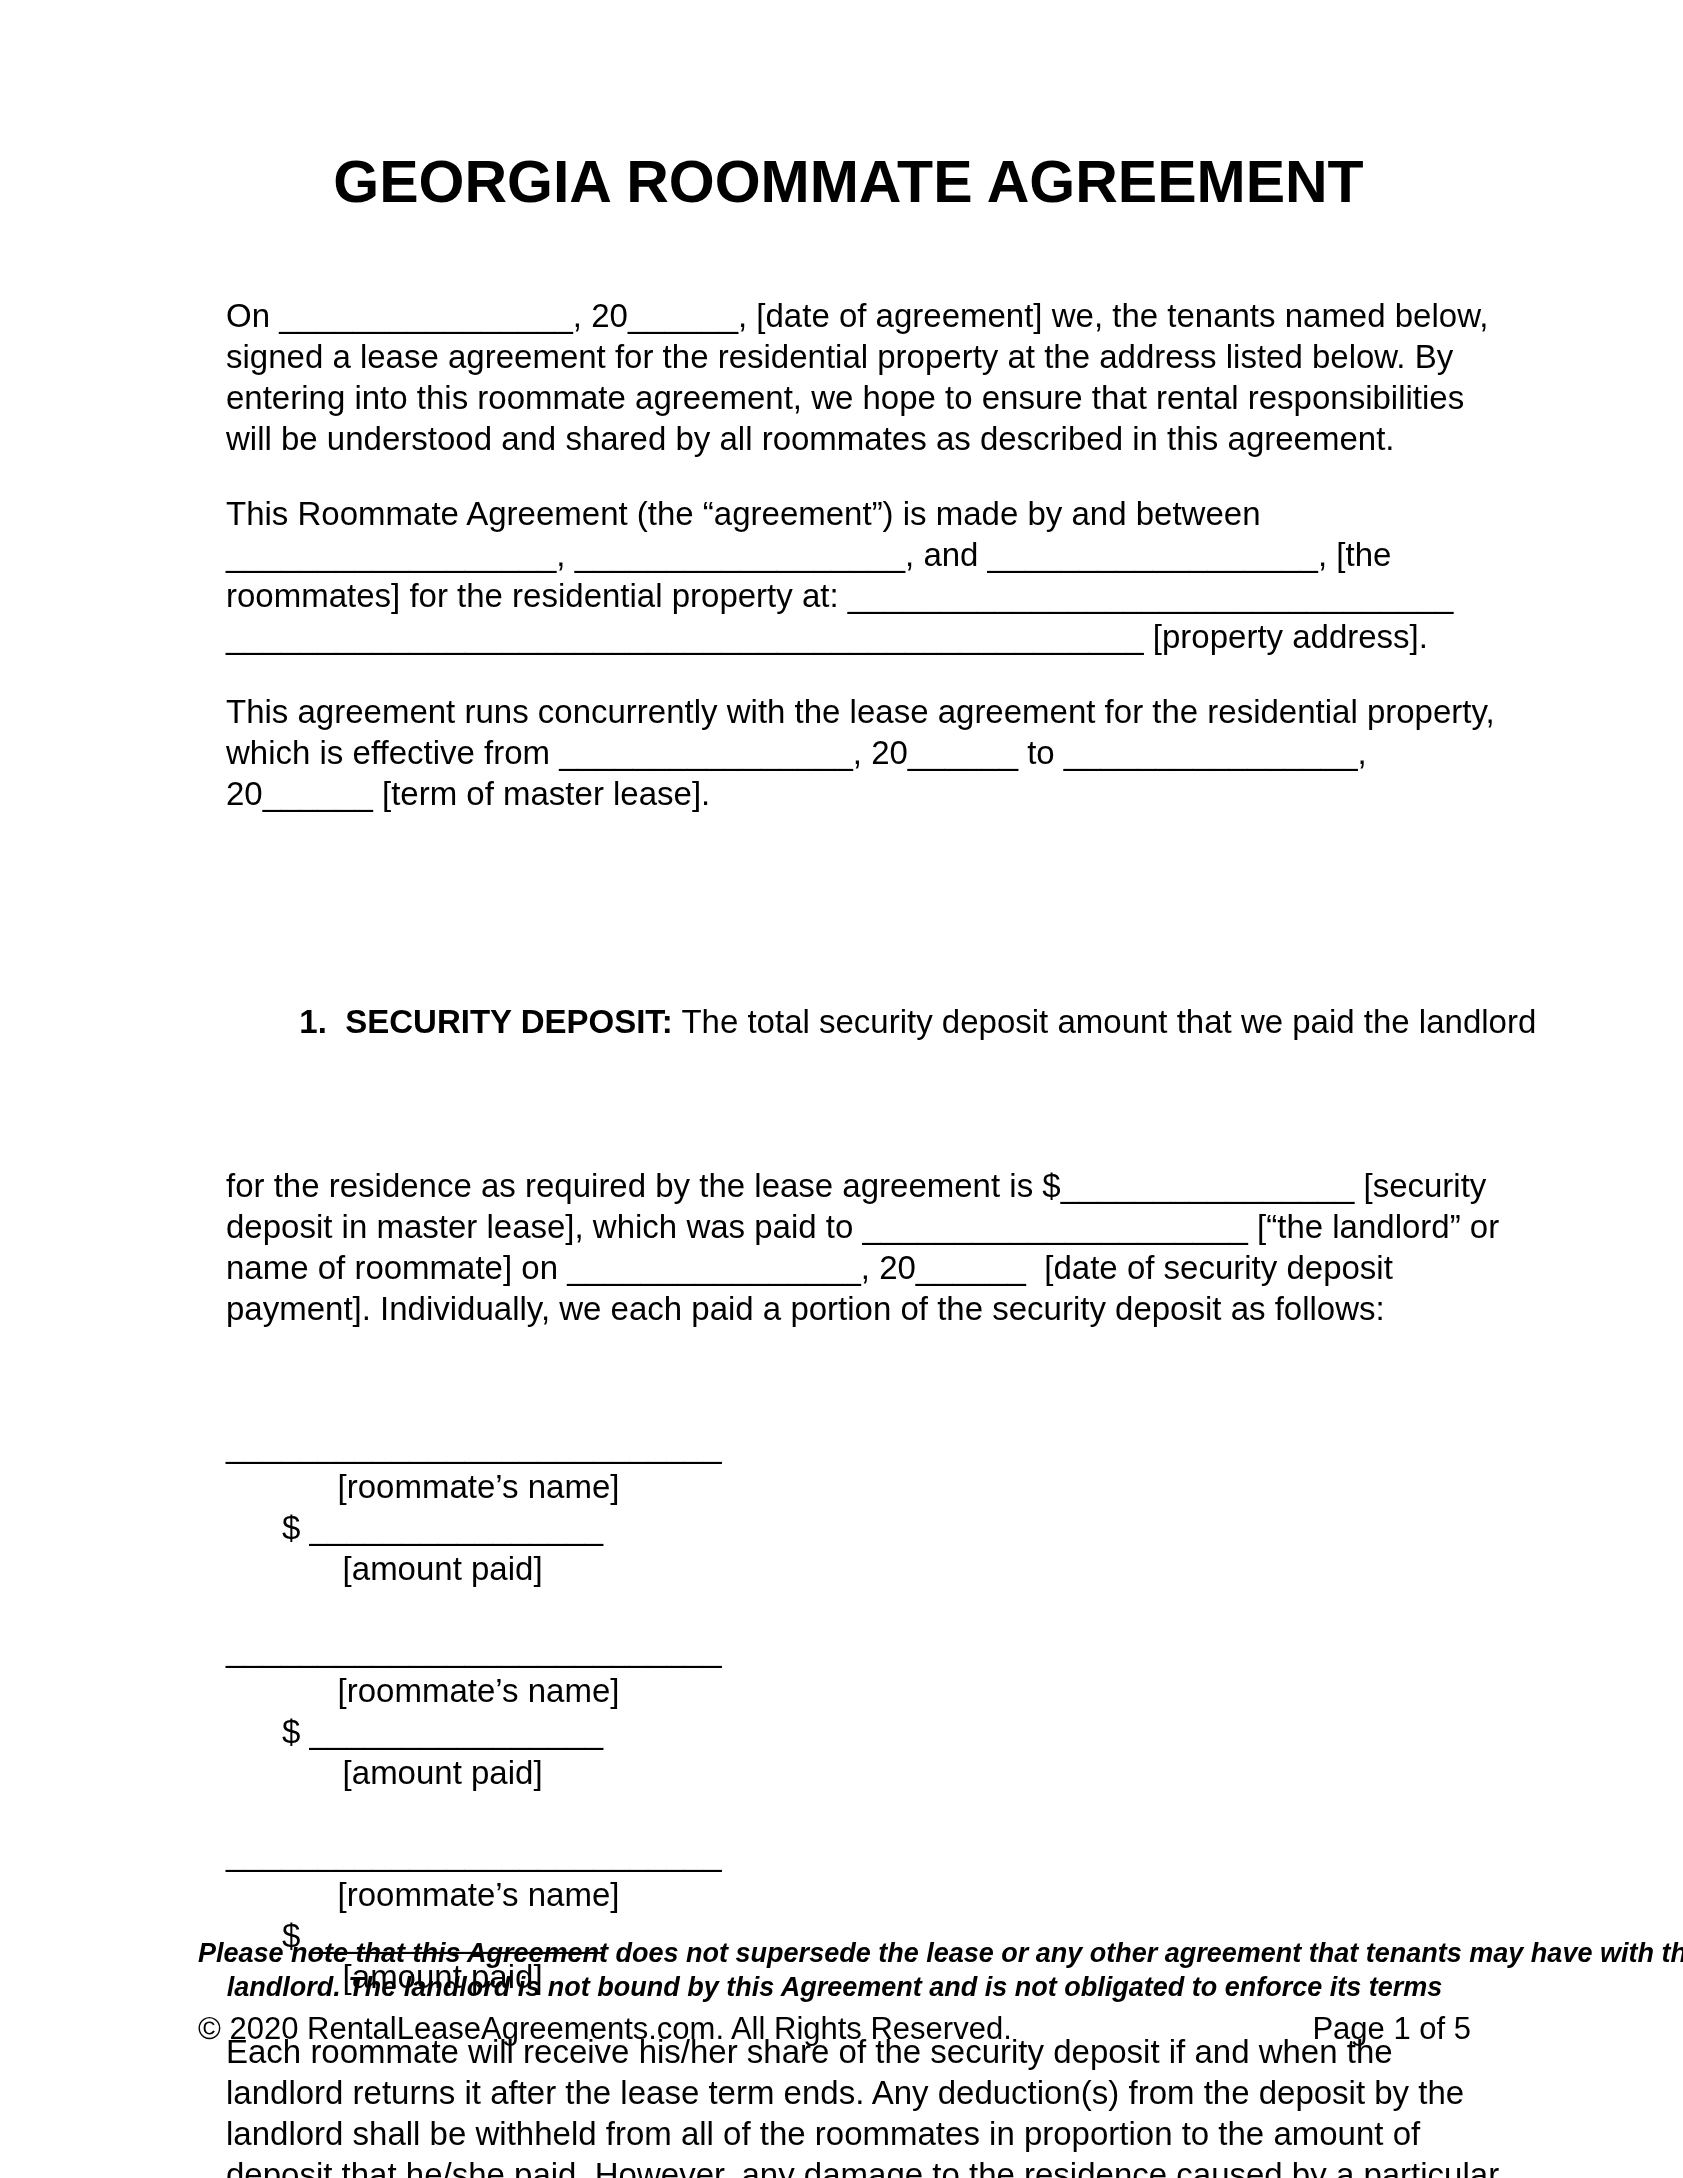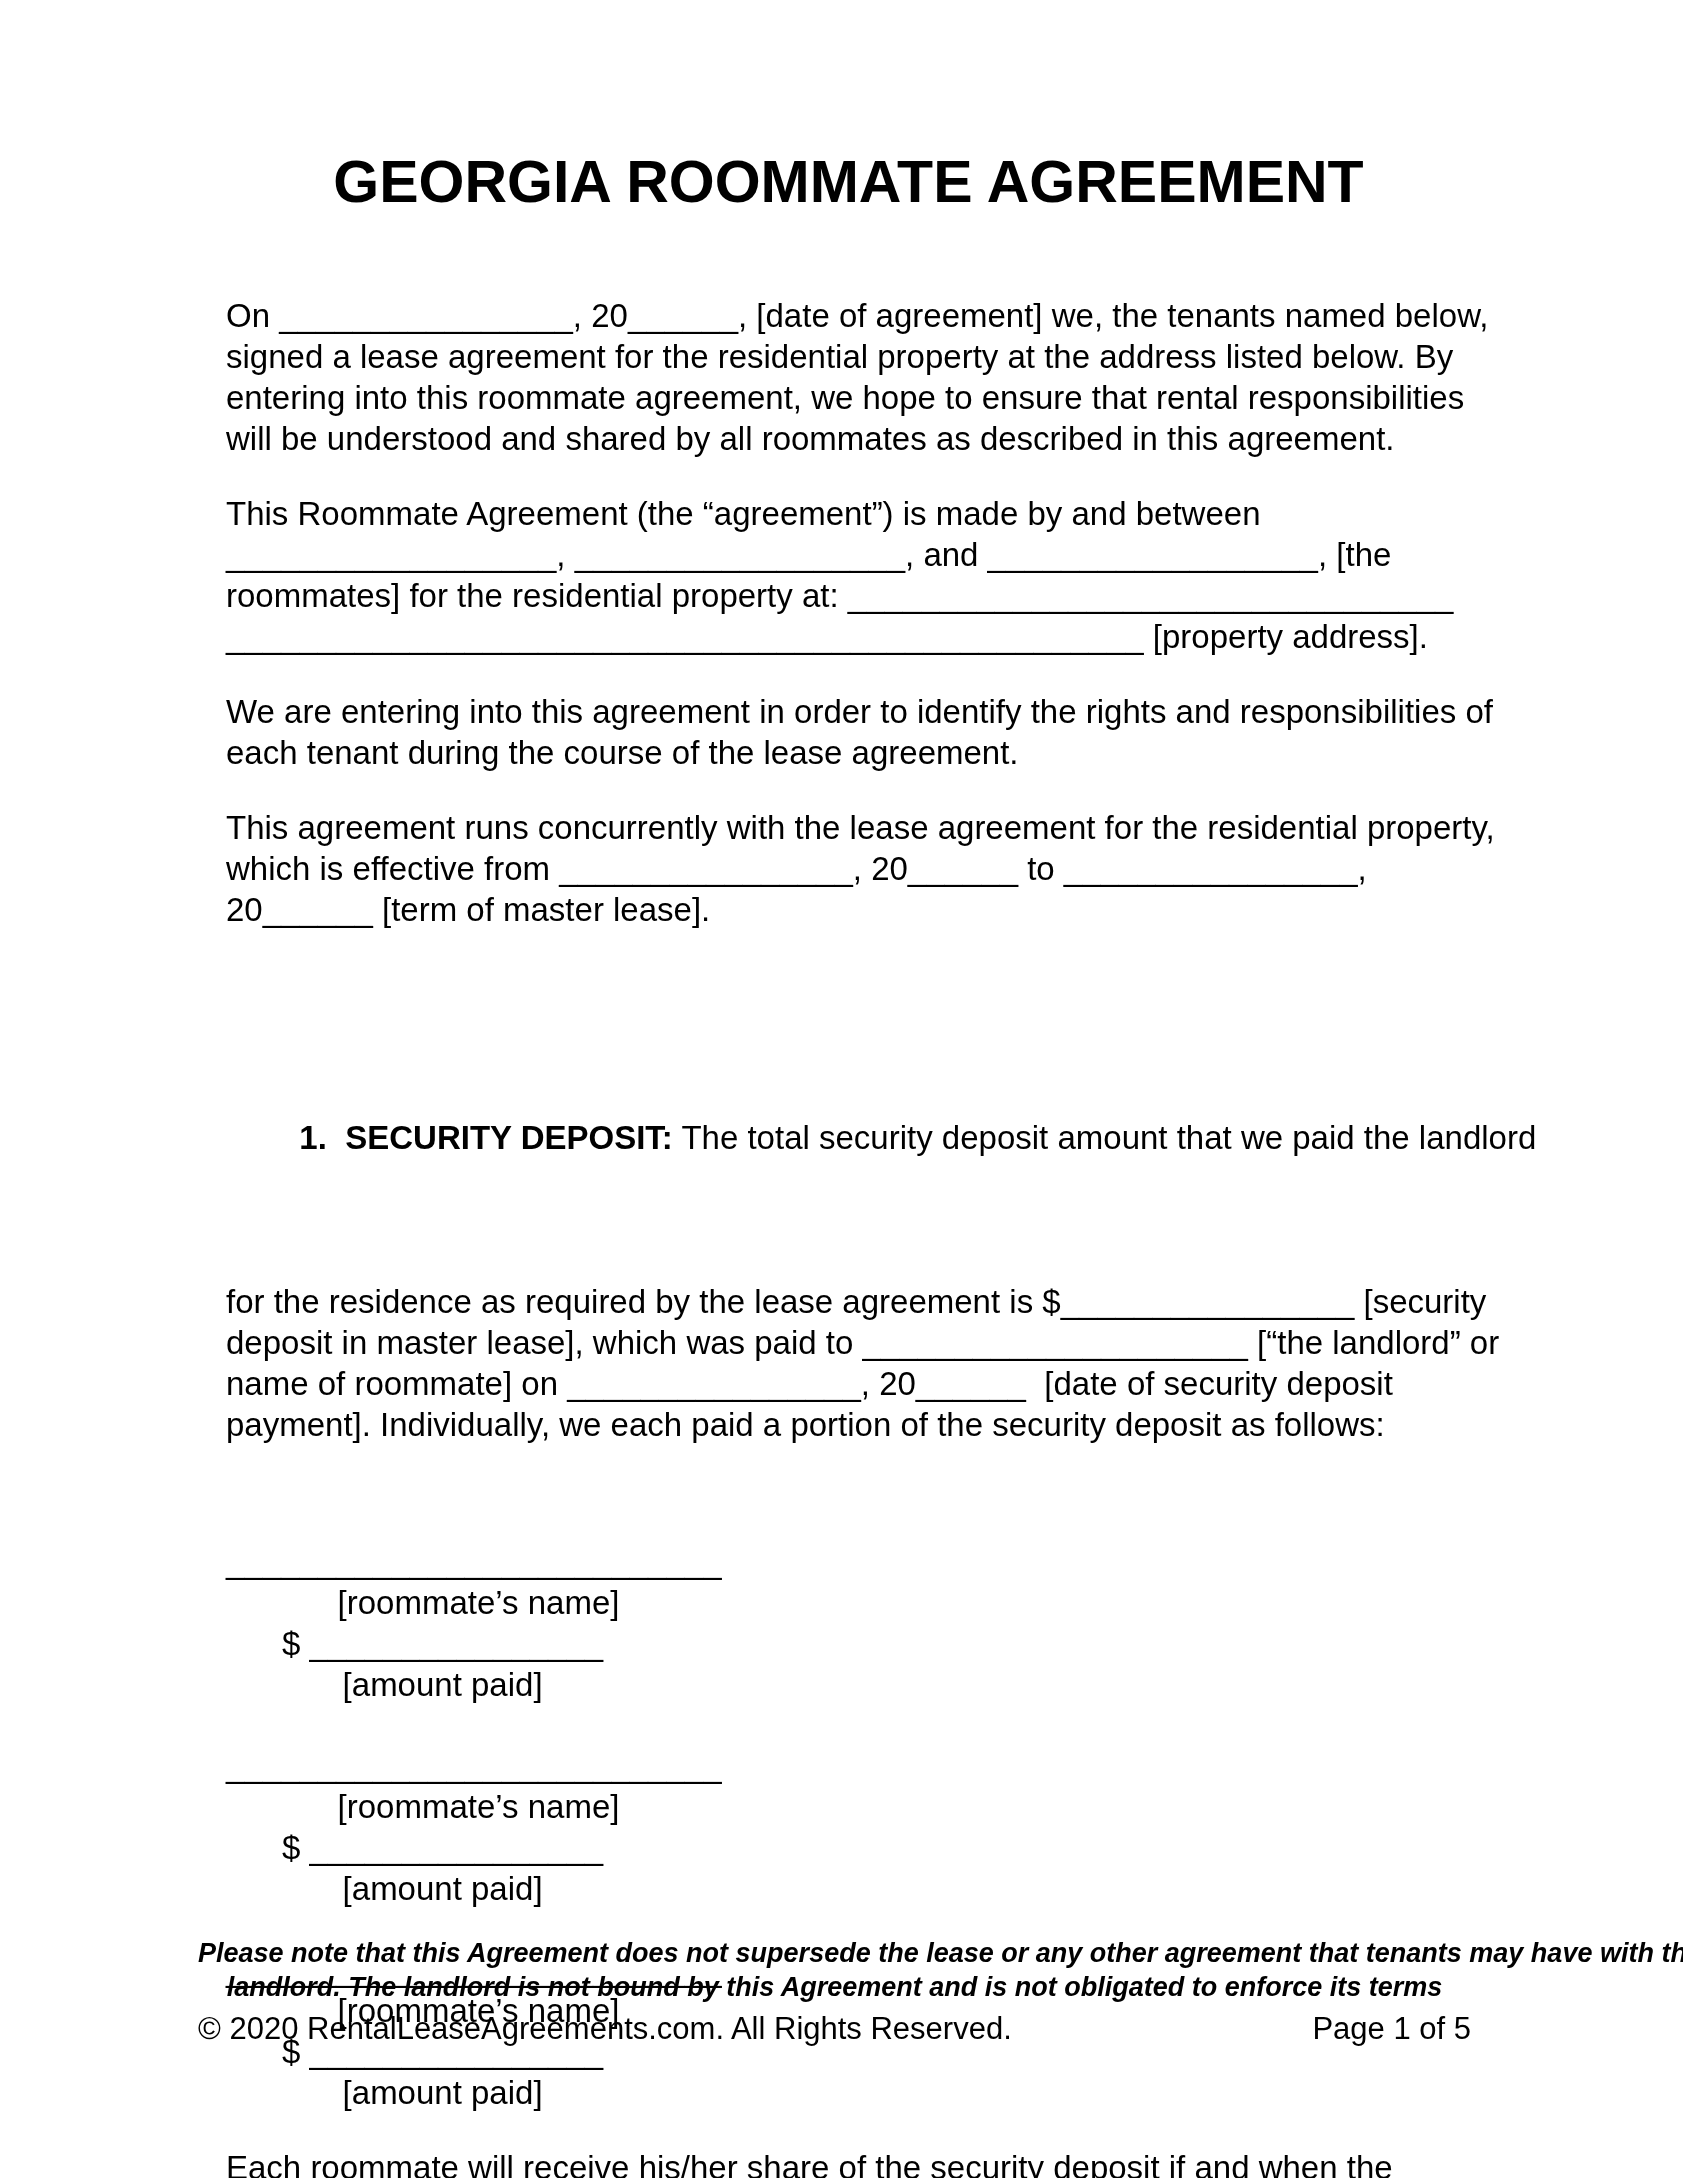--- a/index.html
+++ b/index.html
@@ -101,22 +101,20 @@
     <div class="para first lines">On ________________, 20______, [date of agreement] we, the tenants named below,
 signed a lease agreement for the residential property at the address listed below. By
 entering into this roommate agreement, we hope to ensure that rental responsibilities
 will be understood and shared by all roommates as described in this agreement.</div>
 
     <div class="para lines">This Roommate Agreement (the “agreement”) is made by and between
 __________________, __________________, and __________________, [the
 roommates] for the residential property at: _________________________________
 __________________________________________________ [property address].</div>
 
-    <div class="para lines">We are entering into this agreement in order to identify the rights and responsibilities of
-each tenant during the course of the lease agreement.</div>
 
     <div class="para lines">This agreement runs concurrently with the lease agreement for the residential property,
 which is effective from ________________, 20______ to ________________,
 20______ [term of master lease].</div>
 
     <div class="para section">
       <div class="line">
         <span class="b">1.  SECURITY DEPOSIT:</span><span> The total security deposit amount that we paid the landlord</span>
       </div>
       <div class="lines">for the residence as required by the lease agreement is $________________ [security

